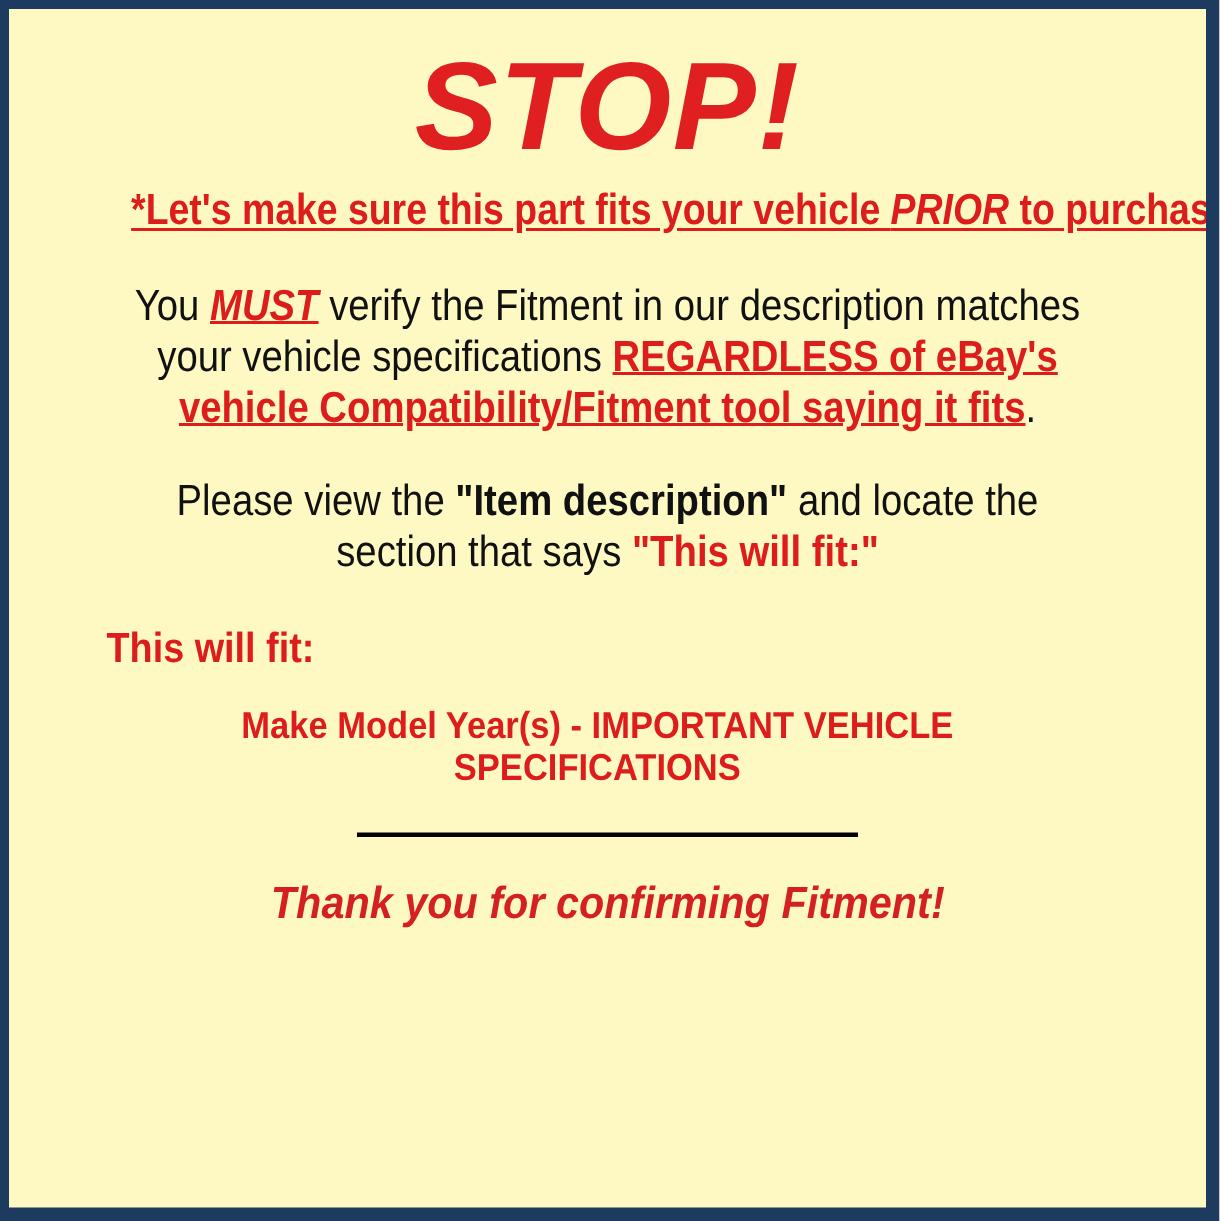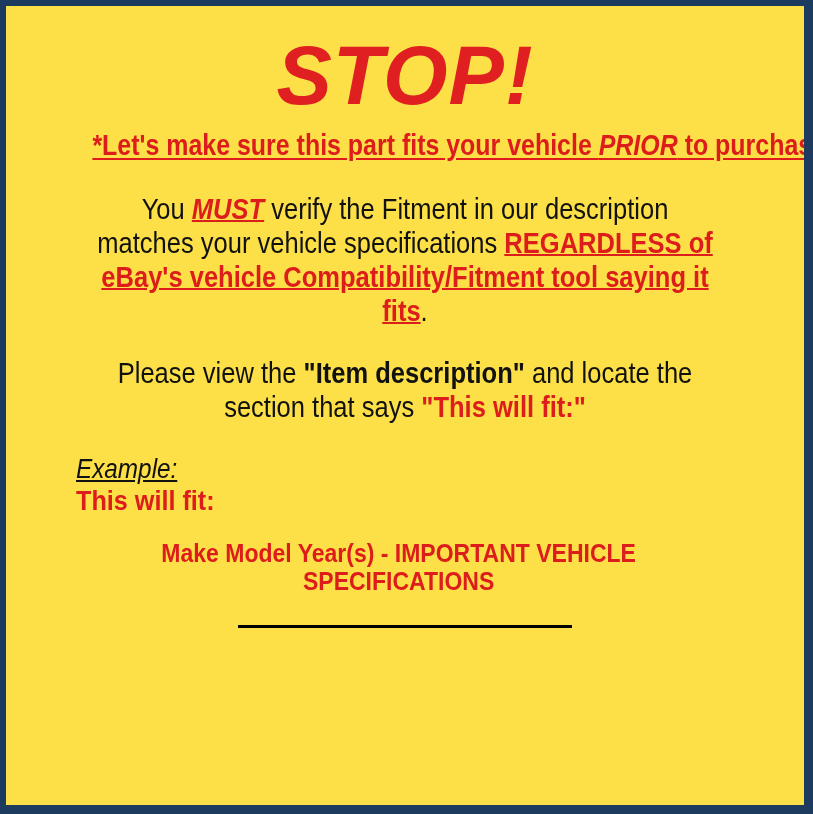--- a/index.html
+++ b/index.html
@@ -11,25 +11,25 @@
     width: 813px;
     height: 814px;
     font-family: "Liberation Sans", sans-serif;
   }
 
   
   .notice {
     box-sizing: border-box;
     width: 813px;
     height: 814px;
-    background: #fde047;
+    background: #fef9c3;
     border: 6px solid #1d3a5f;
     border-right-width: 9px;
     border-bottom-width: 9px;
-    padding: 12px;
+    padding: 7px;
     overflow: hidden;
     position: relative;
   }
 
   .inner {
     box-sizing: border-box;
     width: 100%;
     height: 100%;
     padding: 0 10px;
     display: block;
@@ -190,32 +190,32 @@
     <div class="para p-must">
       <span class="sq"><span class="black">You </span><span class="red b i u">MUST</span><span class="black"> verify the Fitment in our description matches your vehicle specifications </span><span class="red b u">REGARDLESS of eBay's vehicle Compatibility/Fitment tool saying it fits</span><span class="black">.</span></span>
     </div>
 
     <div class="para p-view">
       <span class="sq"><span class="black">Please view the </span><span class="black b">"Item description"</span><span class="black"> and locate the section that says </span><span class="red b">"This will fit:"</span></span>
     </div>
 
     <div class="example-block">
       <div>
-        <span class="example-label">Example:</span>
-      </div>
-      <div>
         <span class="fit-label">This will fit:</span>
       </div>
     </div>
 
     <div class="spec-line">
       <span class="spec-text">Make Model Year(s) - IMPORTANT VEHICLE SPECIFICATIONS</span>
     </div>
 
     <div class="divider-wrap">
       <span class="divider"></span>
     </div>
 
 
 
+    <div class="thanks">
+      <span class="thanks-text">Thank you for confirming Fitment!</span>
+    </div>
 
   </div>
 </div>
 
 </body></html>

